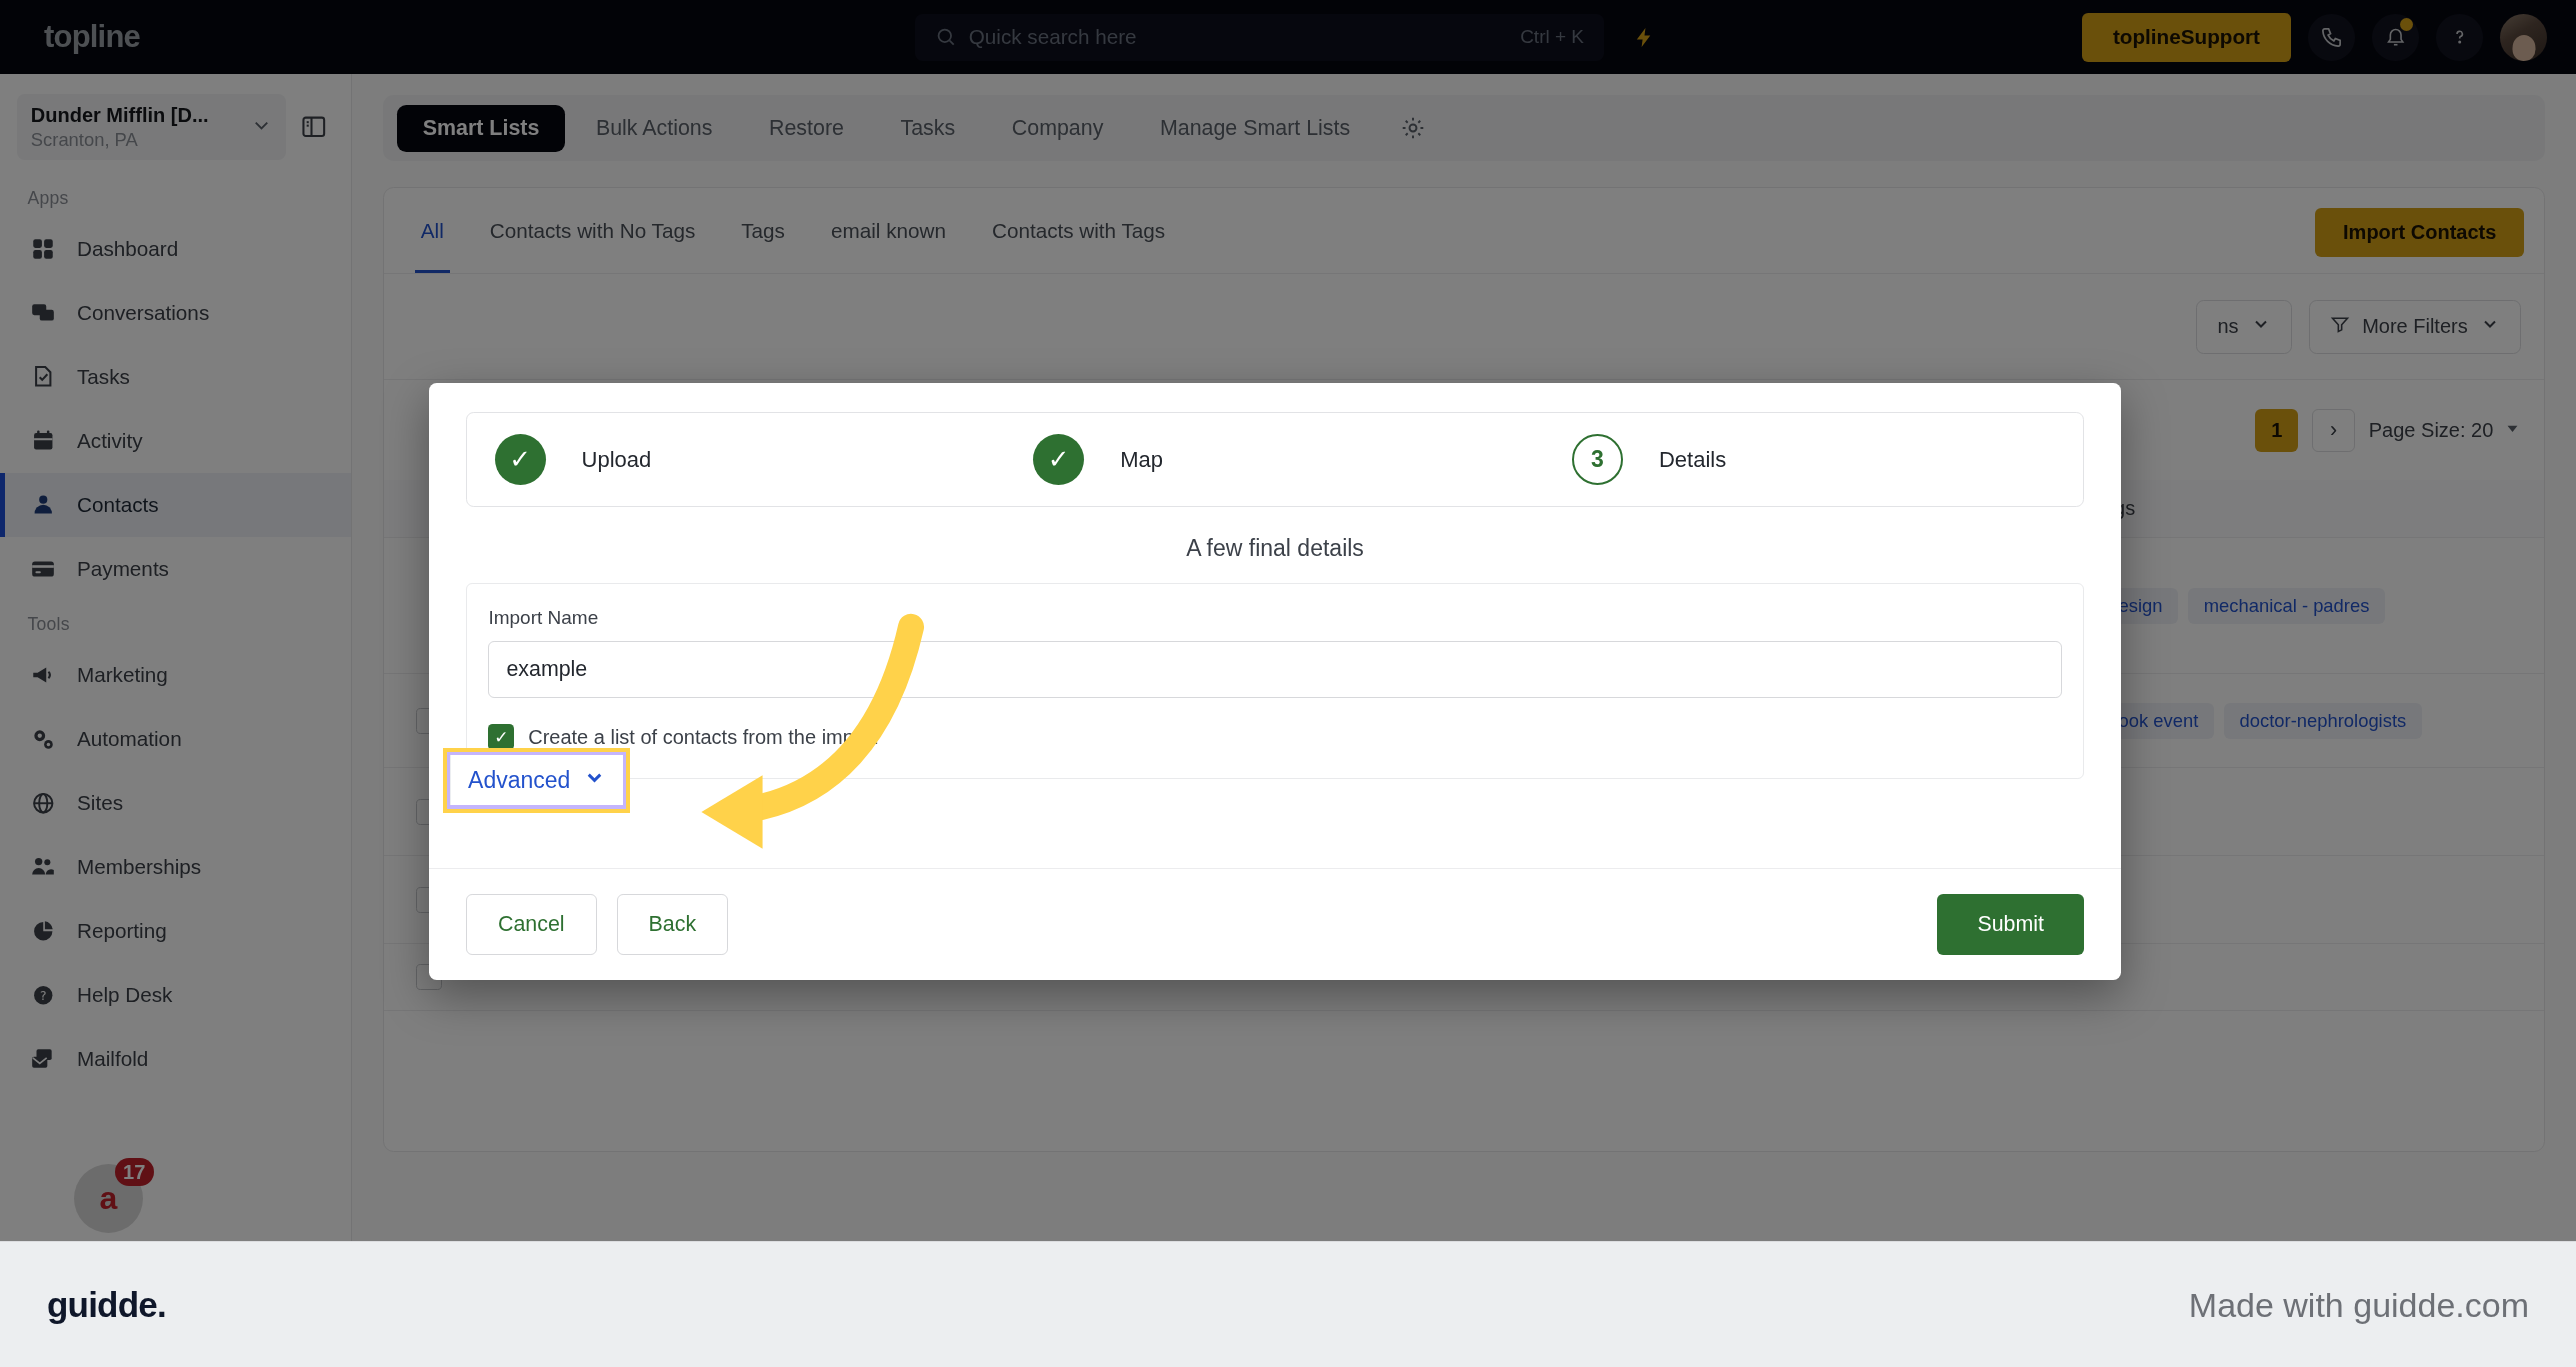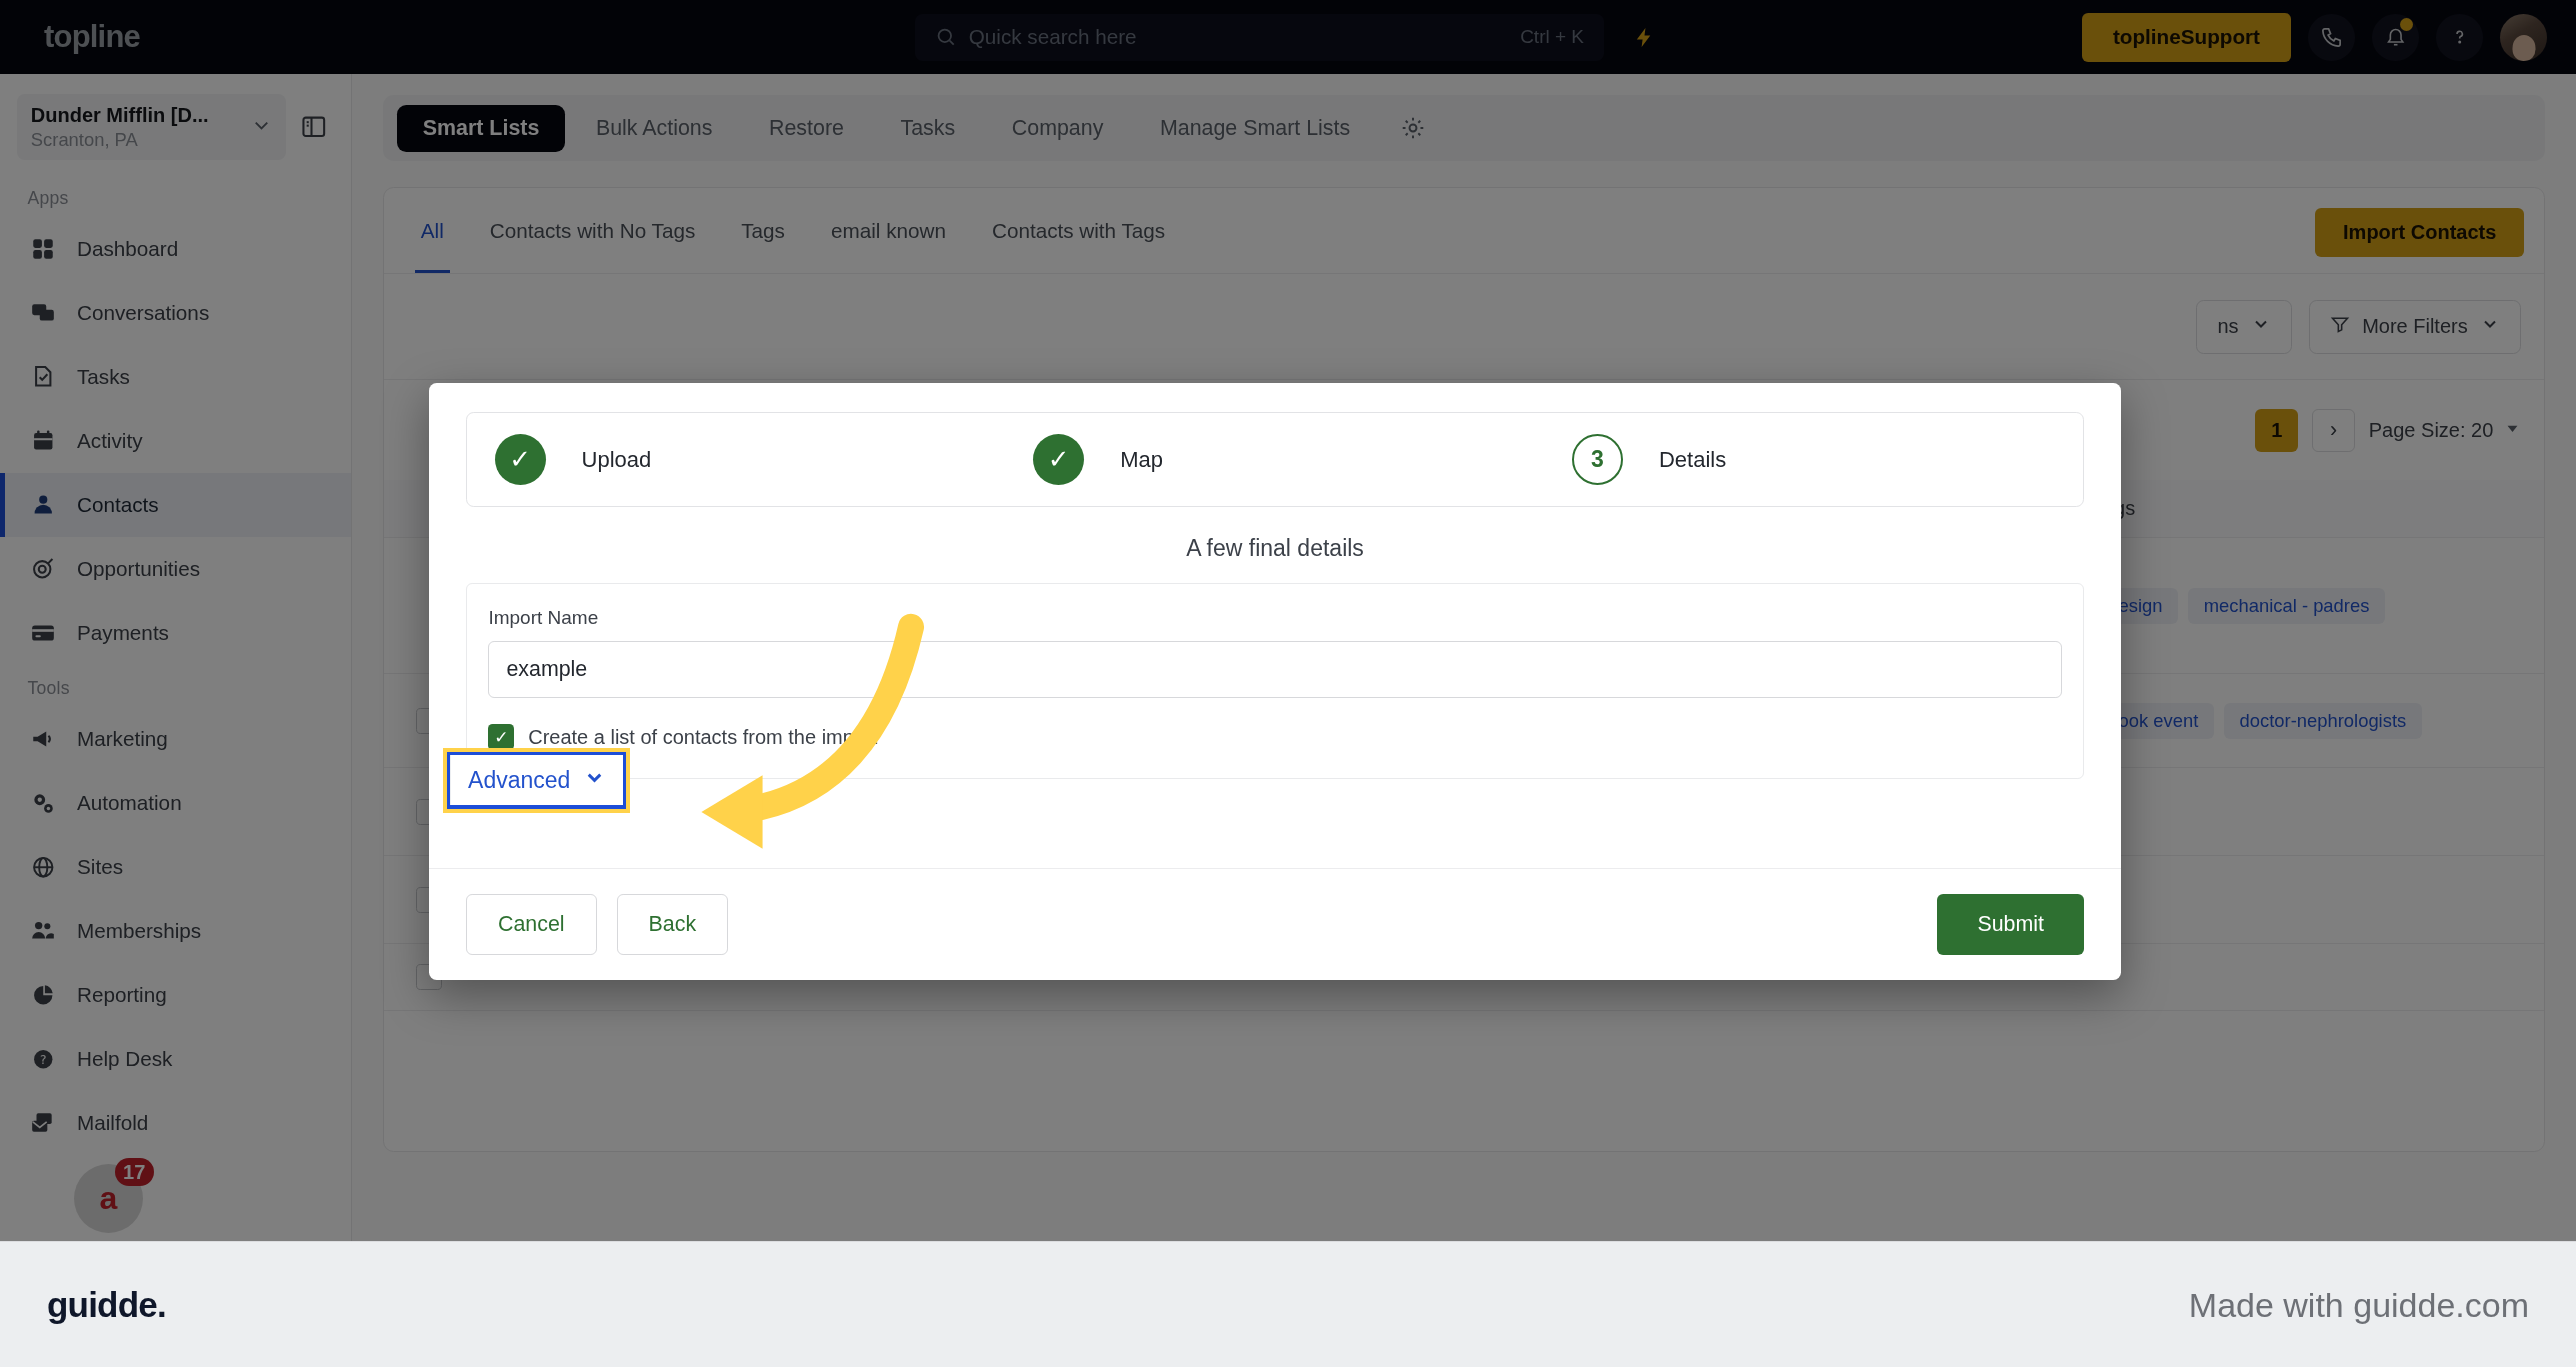--- a/index.html
+++ b/index.html
@@ -219,21 +219,21 @@
     padding: 0 17px; font-size: 21.4px; color: #23272e; font-family: inherit; background: #fff;
   }
   .checkrow { display: flex; align-items: center; gap: 13.8px; margin-top: 26px; }
   .gcheck {
     width: 26px; height: 26px; border-radius: 4.6px; background: #2e7031; flex: none;
     display: flex; align-items: center; justify-content: center; color: #fff; font-size: 17px;
   }
   .ctext { font-size: 20px; color: #3c4149; }
   .adv-hl {
     position: absolute; left: 443px; top: 748px;
-    border: 4.6px solid #ffd24a; background: #1d4ed8; padding: 3.1px;
+    border: 4.6px solid #ffd24a; background: #c4b5fd; padding: 3.1px;
   }
   .adv-btn {
     border: none; background: #ffffff; color: #2352cc; font-size: 23px;
     padding: 10.7px 17px; display: flex; align-items: center; gap: 12.3px;
     font-family: inherit; border-left: 1.5px solid #eceef1;
   }
   .modal-foot {
     height: 112px; border-top: 0.8px solid #ececee; display: flex; align-items: center;
     padding: 0 37px; gap: 20px;
   }
@@ -388,30 +388,20 @@
       <div class="nav-item active">
         <span class="nav-ic">
           <svg width="24.5" height="24.5" viewBox="0 0 24 24" fill="#1f3d7a">
               <circle cx="12" cy="7.5" r="4"></circle>
               <path d="M3.5 21a8.5 8.5 0 0 1 17 0z"></path>
             </svg>
         </span>
         <span>Contacts</span>
       </div>
 
-      <div class="nav-item">
-        <span class="nav-ic">
-          <svg width="24.5" height="24.5" viewBox="0 0 24 24" fill="none" stroke="#3c4149" stroke-width="2">
-              <circle cx="11" cy="13" r="8"></circle>
-              <circle cx="11" cy="13" r="3.4"></circle>
-              <path d="M17 7l4-4"></path>
-            </svg>
-        </span>
-        <span>Opportunities</span>
-      </div>
 
       <div class="nav-item">
         <span class="nav-ic">
           <svg width="26" height="26" viewBox="0 0 24 24" fill="#3c4149">
               <rect x="2" y="5" width="20" height="14" rx="2.5"></rect>
               <rect x="2" y="8.5" width="20" height="2.4" fill="#fff"></rect>
               <rect x="5" y="14" width="5" height="2" rx="1" fill="#fff"></rect>
             </svg>
         </span>
         <span>Payments</span>

